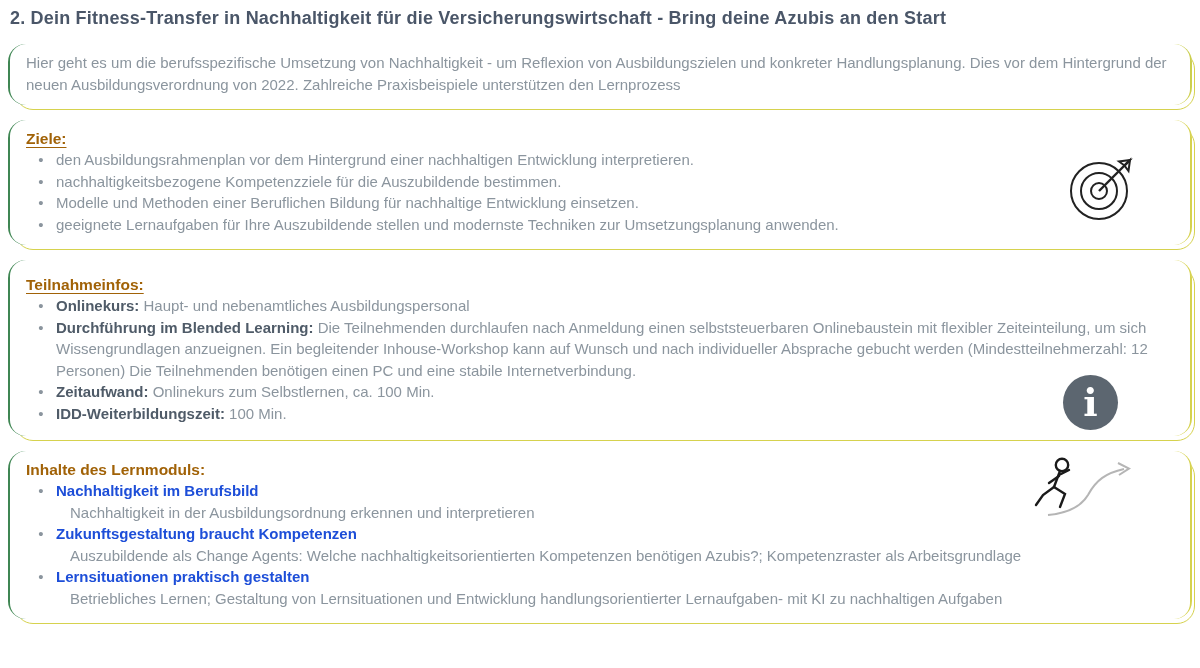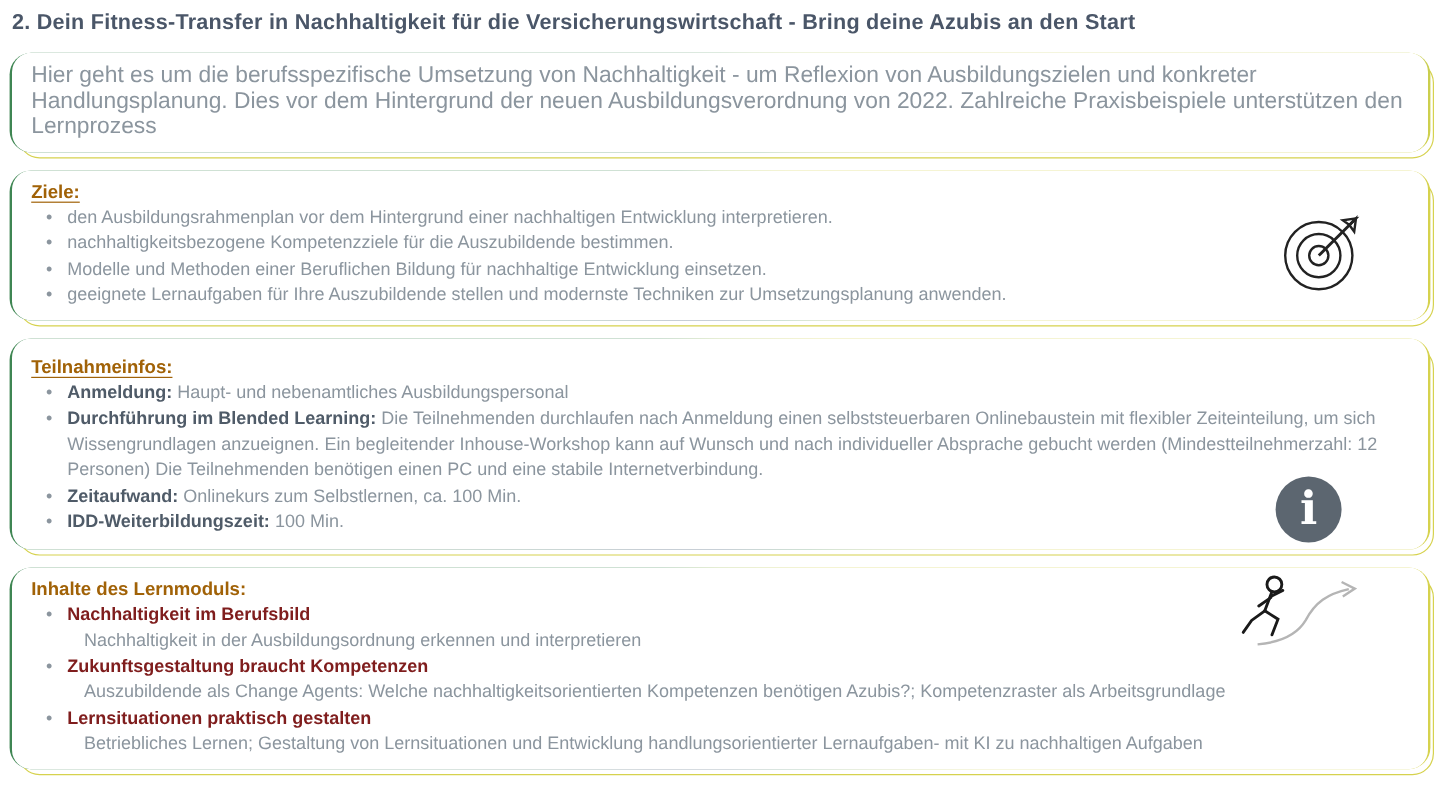--- a/index.html
+++ b/index.html
@@ -18,32 +18,32 @@
   .gradborder{position:absolute;inset:0;border-radius:18px;}
   .b-green{background:conic-gradient(from 0deg,
       #4d9158 0deg,#aec54e 60deg,#d6d24e 100deg,#4d9158 140deg,
       #3f8653 200deg,#3f8653 320deg,#4d9158 360deg);}
   .b-multi{background:conic-gradient(from 0deg,
       #9aba4d 0deg,#d6d24e 45deg,#d6d24e 110deg,#3f8653 140deg,
       #24445e 178deg,#1f3a57 215deg,#3f8653 262deg,#3f8653 330deg,#9aba4d 360deg);}
   .inner{position:relative;background:#fff;border-radius:16px;margin:2px;
          padding:8px 16px 10px 16px;min-height:20px;}
 
-  .body-text{font-size:19px;line-height:21.5px;color:#8b959e;margin:0;}
+  .body-text{font-size:15px;line-height:21.5px;color:#8b959e;margin:0;}
 
   .box-heading{display:inline-block;font-size:15.5px;font-weight:700;color:#a16207;
                text-decoration:underline;text-underline-offset:3px;margin:2px 0 1px 0;}
   .box-heading.no-underline{text-decoration:none;}
 
   ul.blist{list-style:none;margin:0;padding:0;}
   ul.blist li{display:flex;align-items:flex-start;}
   .dot{flex:0 0 30px;text-align:center;color:#8b959e;font-size:15px;line-height:21.5px;}
   .btext{flex:1;font-size:15px;line-height:21.5px;color:#8b959e;}
   .blabel{font-weight:700;color:#4f5b68;}
-  .btitle{font-weight:700;color:#7f1d1d;font-size:15px;line-height:21.5px;}
+  .btitle{font-weight:700;color:#1d4ed8;font-size:15px;line-height:21.5px;}
   .bsub{font-size:15px;line-height:21.5px;color:#8b959e;padding-left:14px;}
 
   
   .target-icon{position:absolute;right:46px;top:26px;width:80px;height:80px;}
   .info-badge{position:absolute;right:72px;bottom:6px;width:55px;height:55px;
               border-radius:50%;background:#5c6670;color:#fff;
               font-family:"DejaVu Serif", serif;font-weight:700;font-size:38px;
               display:flex;align-items:center;justify-content:center;line-height:1;}
   .runner-icon{position:absolute;right:46px;top:2px;width:112px;height:66px;}
 </style>
@@ -94,21 +94,21 @@
     </div>
   </div>
 
   <div class="gbox">
     <div class="gradborder b-multi"></div>
     <div class="inner" style="padding-top:14px;padding-bottom:12px;">
       <span class="box-heading">Teilnahmeinfos:</span>
       <ul class="blist">
         <li>
             <span class="dot">•</span>
-          <span class="btext"><span class="blabel">Anmeldung:</span> <span>Haupt- und nebenamtliches Ausbildungspersonal</span></span>
+          <span class="btext"><span class="blabel">Onlinekurs:</span> <span>Haupt- und nebenamtliches Ausbildungspersonal</span></span>
           </li>
         <li>
             <span class="dot">•</span>
           <span class="btext"><span class="blabel">Durchführung im Blended Learning:</span> <span>Die Teilnehmenden durchlaufen nach Anmeldung einen selbststeuerbaren Onlinebaustein mit flexibler Zeiteinteilung, um sich Wissengrundlagen anzueignen. Ein begleitender Inhouse-Workshop kann auf Wunsch und nach individueller Absprache gebucht werden (Mindestteilnehmerzahl: 12 Personen) Die Teilnehmenden benötigen einen PC und eine stabile Internetverbindung.</span></span>
           </li>
         <li>
             <span class="dot">•</span>
           <span class="btext"><span class="blabel">Zeitaufwand:</span> <span>Onlinekurs zum Selbstlernen, ca. 100 Min.</span></span>
           </li>
         <li>

